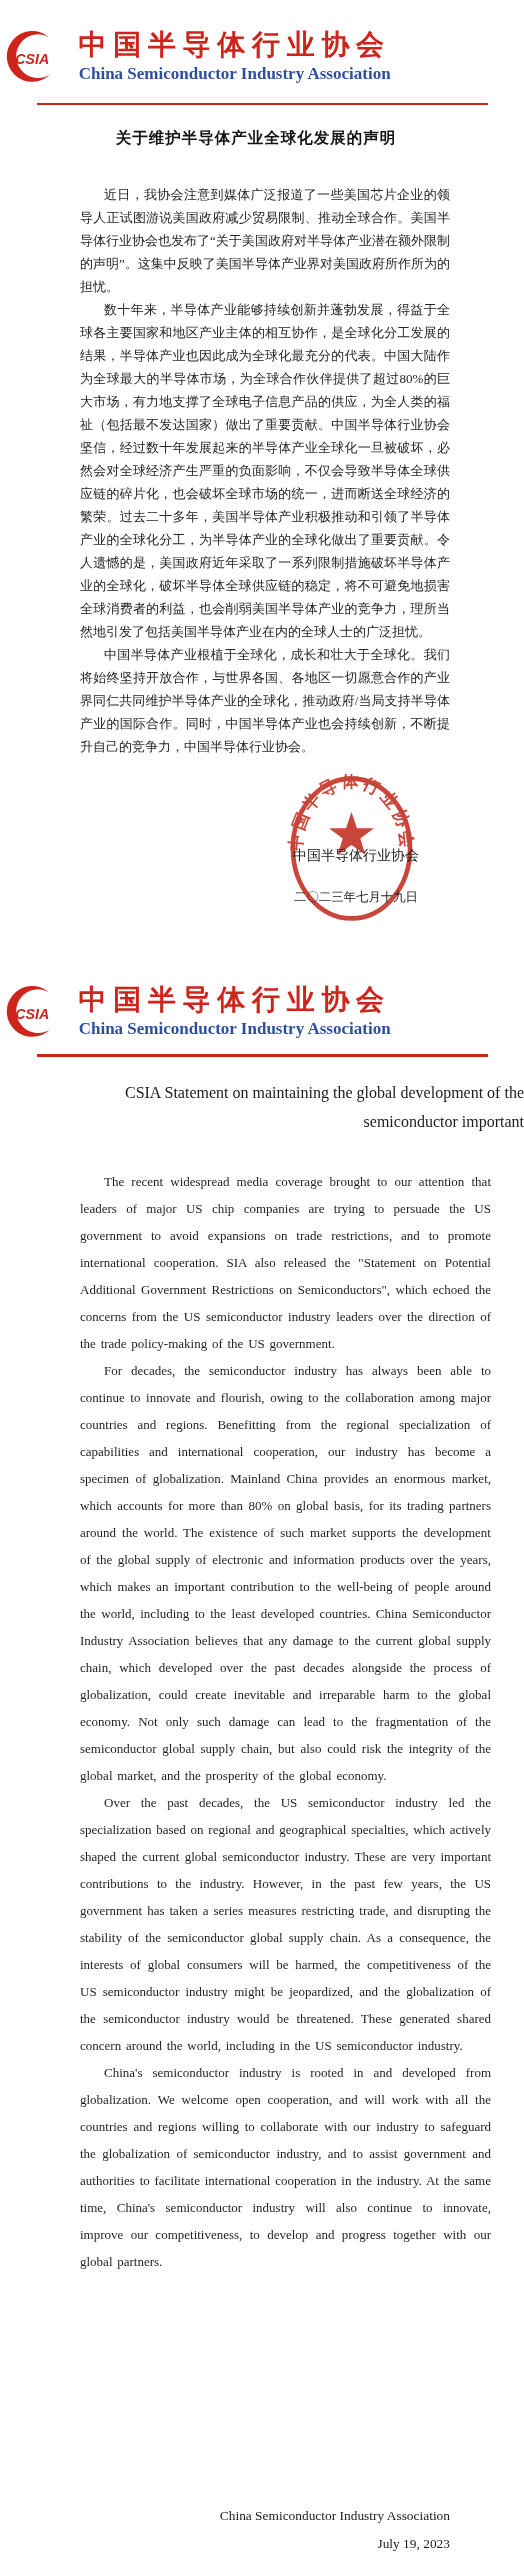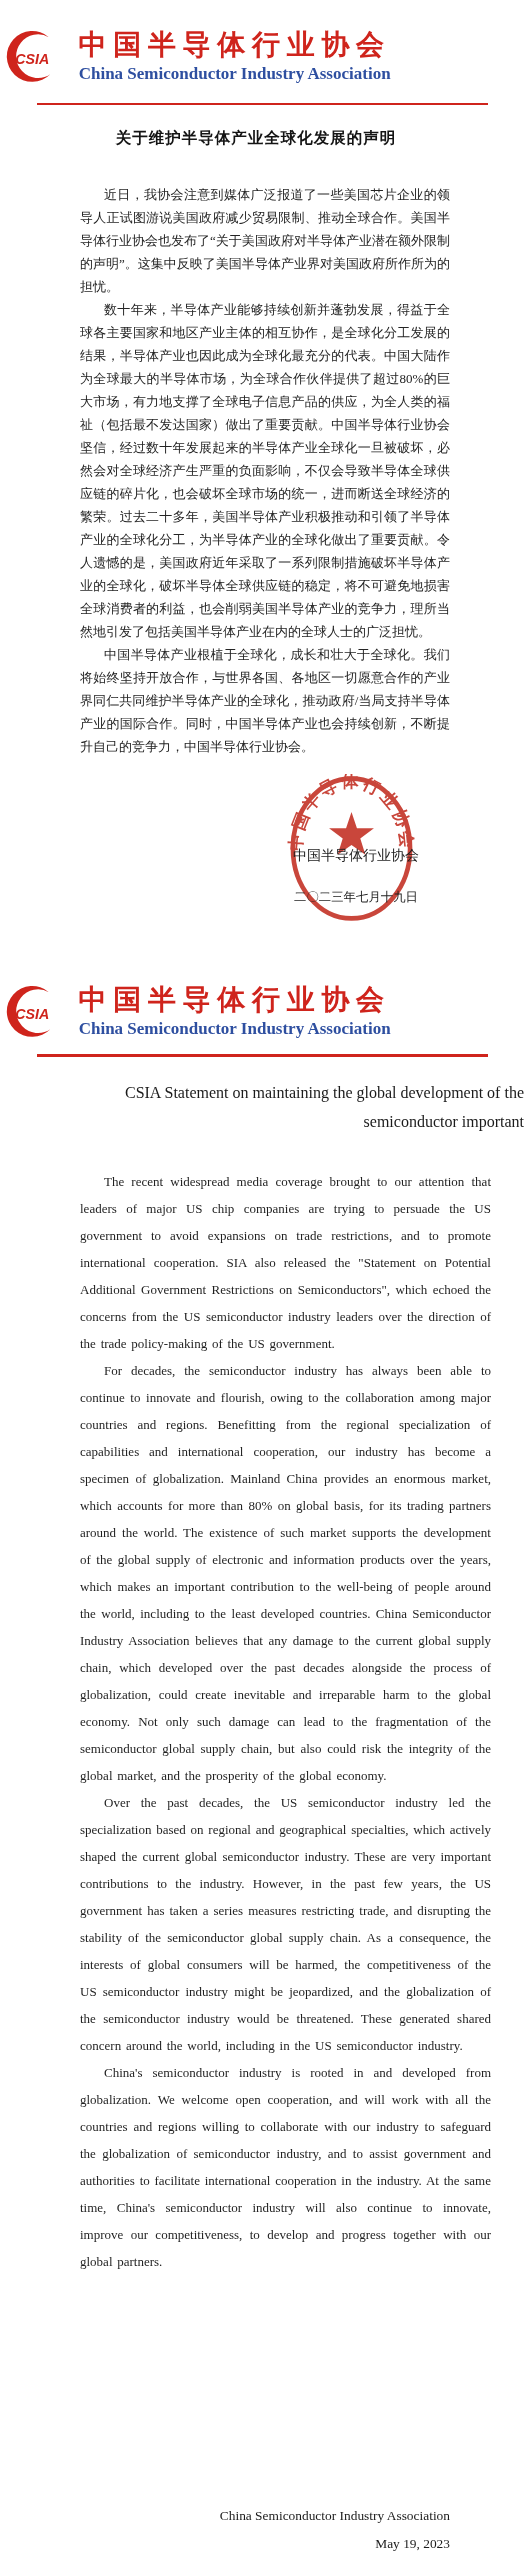--- a/index.html
+++ b/index.html
@@ -194,17 +194,17 @@
       <p>The recent widespread media coverage brought to our attention that leaders of major US chip companies are trying to persuade the US government to avoid expansions on trade restrictions, and to promote international cooperation. SIA also released the "Statement on Potential Additional Government Restrictions on Semiconductors", which echoed the concerns from the US semiconductor industry leaders over the direction of the trade policy-making of the US government.</p>
       <p>For decades, the semiconductor industry has always been able to continue to innovate and flourish, owing to the collaboration among major countries and regions. Benefitting from the regional specialization of capabilities and international cooperation, our industry has become a specimen of globalization. Mainland China provides an enormous market, which accounts for more than 80% on global basis, for its trading partners around the world. The existence of such market supports the development of the global supply of electronic and information products over the years, which makes an important contribution to the well-being of people around the world, including to the least developed countries. China Semiconductor Industry Association believes that any damage to the current global supply chain, which developed over the past decades alongside the process of globalization, could create inevitable and irreparable harm to the global economy. Not only such damage can lead to the fragmentation of the semiconductor global supply chain, but also could risk the integrity of the global market, and the prosperity of the global economy.</p>
       <p>Over the past decades, the US semiconductor industry led the specialization based on regional and geographical specialties, which actively shaped the current global semiconductor industry. These are very important contributions to the industry. However, in the past few years, the US government has taken a series measures restricting trade, and disrupting the stability of the semiconductor global supply chain. As a consequence, the interests of global consumers will be harmed, the competitiveness of the US semiconductor industry might be jeopardized, and the globalization of the semiconductor industry would be threatened. These generated shared concern around the world, including in the US semiconductor industry.</p>
       <p>China's semiconductor industry is rooted in and developed from globalization. We welcome open cooperation, and will work with all the countries and regions willing to collaborate with our industry to safeguard the globalization of semiconductor industry, and to assist government and authorities to facilitate international cooperation in the industry. At the same time, China's semiconductor industry will also continue to innovate, improve our competitiveness, to develop and progress together with our global partners.</p>
     </div>
 
   </div>
 
   <div class="en-sign">
     <div>China Semiconductor Industry Association</div>
-    <div>May 19, 2023</div>
+    <div>July 19, 2023</div>
   </div>
 
 </div>
 
 
 </body></html>

